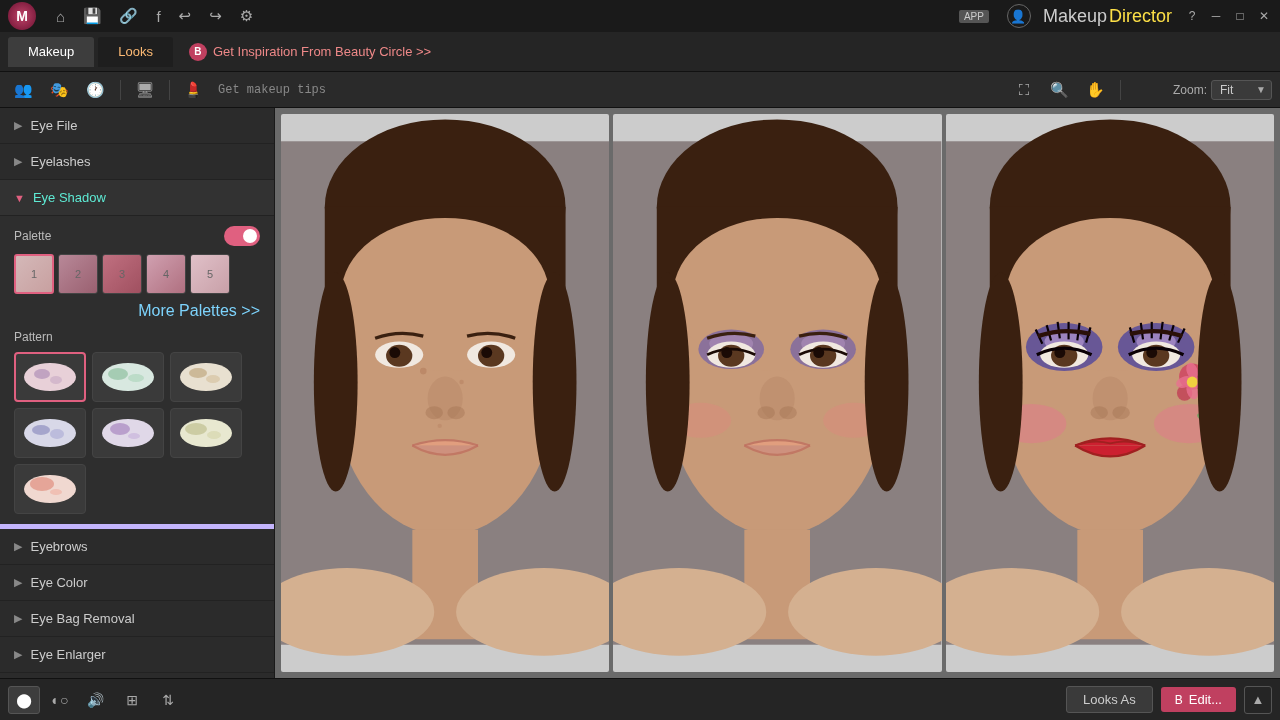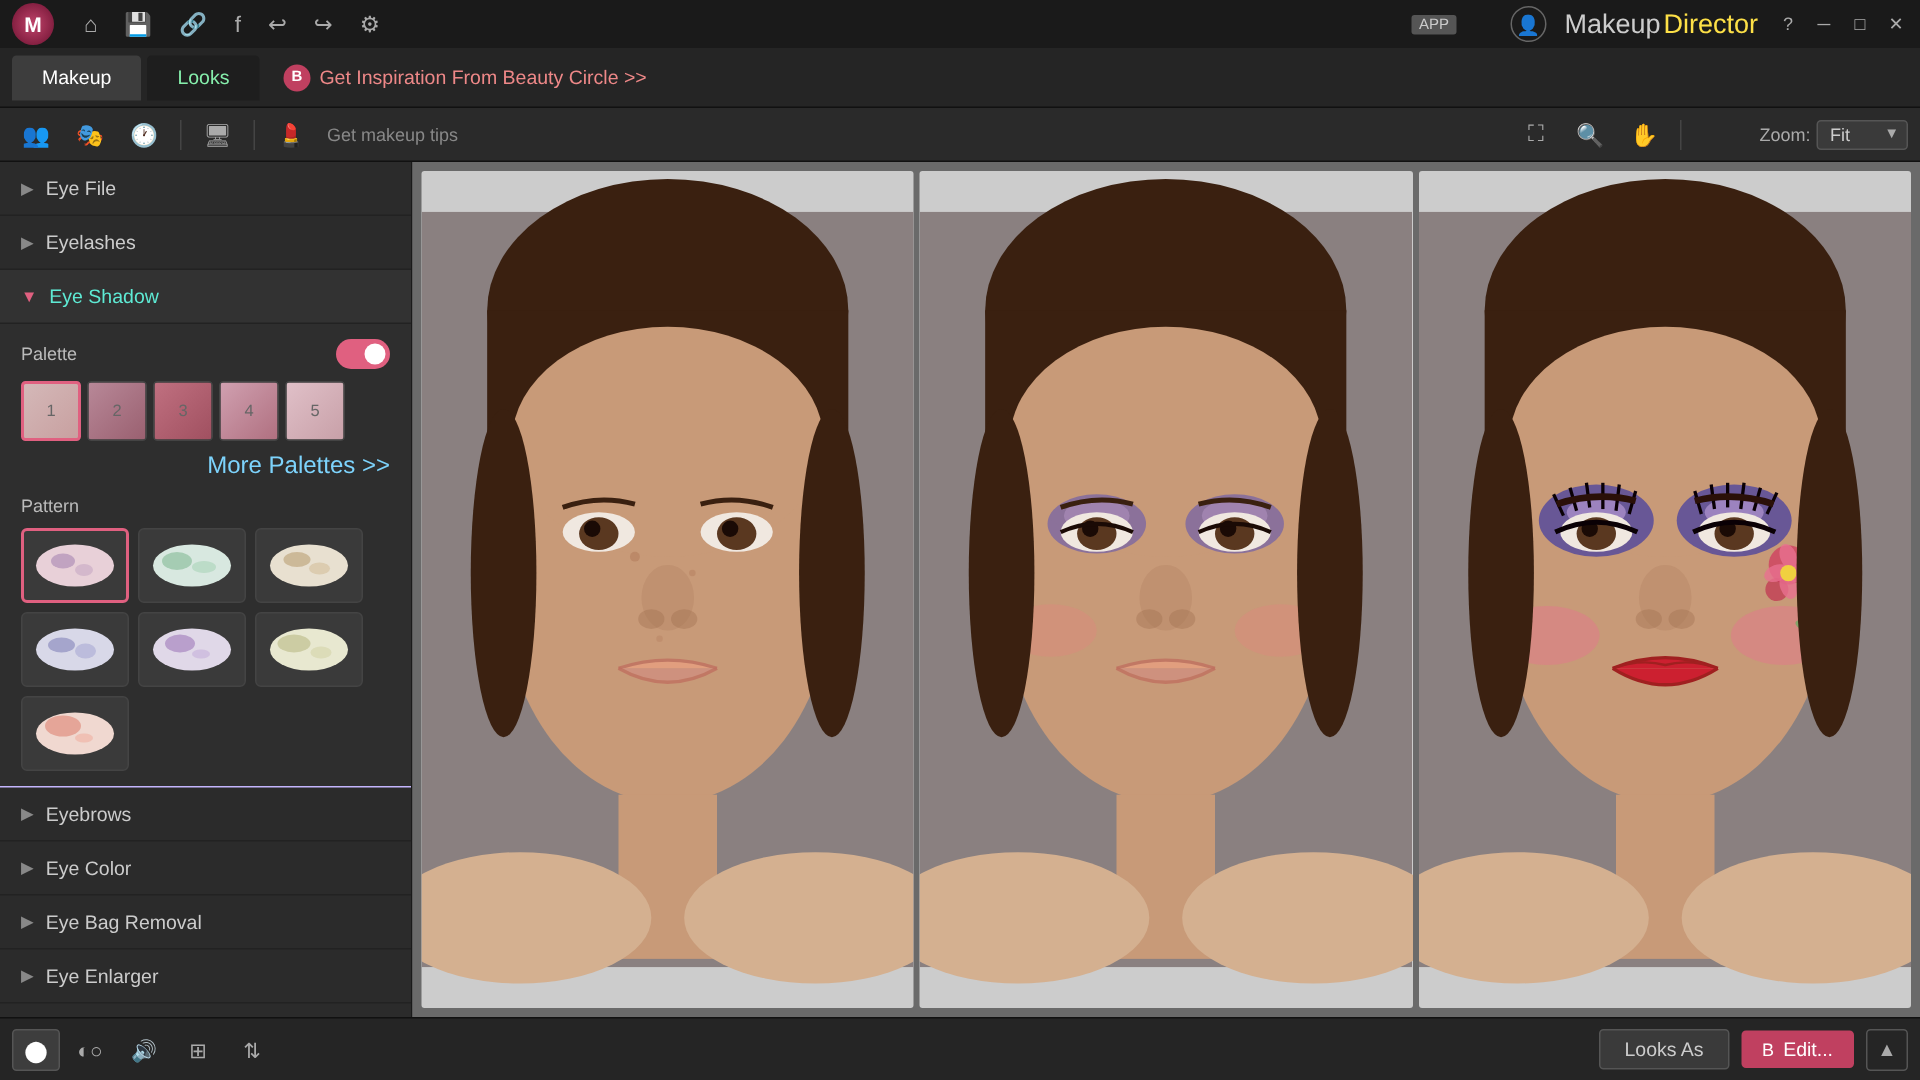--- a/index.html
+++ b/index.html
@@ -101,21 +101,21 @@
       cursor: pointer;
       font-size: 13px;
       border-radius: 3px 3px 0 0;
     }
     .tab-btn.active {
       background: #3d3d3d;
       color: #fff;
     }
     .tab-btn.inactive {
       background: #1e1e1e;
-      color: #86efac;
+      color: #fdba74;
     }
     .beauty-circle-btn {
       display: flex;
       align-items: center;
       gap: 6px;
       padding: 4px 12px;
       color: #e88;
       cursor: pointer;
       font-size: 13px;
     }
@@ -157,20 +157,21 @@
     .divider-v {
       width: 1px;
       height: 20px;
       background: #444;
       margin: 0 4px;
     }
     .tips-label {
       color: #888;
       font-size: 12px;
       margin-left: 4px;
+      font-family: Liberation Mono, monospace;
     }
     .sec-toolbar-right {
       margin-left: auto;
       display: flex;
       align-items: center;
       gap: 4px;
     }
     .zoom-label {
       color: #aaa;
       font-size: 12px;
@@ -243,21 +244,21 @@
       color: #5eead4;
     }
     .sidebar-item.expanded {
       background: #323232;
     }
 
     
     .eyeshadow-section {
       background: #2e2e2e;
       padding: 10px 14px;
-      border-bottom: 1px solid #c4b5fd;
+      border-bottom: 5px solid #c4b5fd;
     }
     .palette-row {
       display: flex;
       align-items: center;
       justify-content: space-between;
       margin-bottom: 8px;
     }
     .palette-label {
       color: #bbb;
       font-size: 12px;
@@ -438,21 +439,21 @@
     .app-brand strong {
       font-weight: 400;
       color: #fde047;
     }
     .app-badge {
       background: #555;
       color: #ccc;
       font-size: 10px;
       padding: 1px 5px;
       border-radius: 2px;
-      margin-right: 24px;
+      margin-right: 6px;
     }
     .user-icon {
       width: 24px;
       height: 24px;
       border-radius: 50%;
       border: 1px solid #666;
       display: flex;
       align-items: center;
       justify-content: center;
       color: #aaa;

